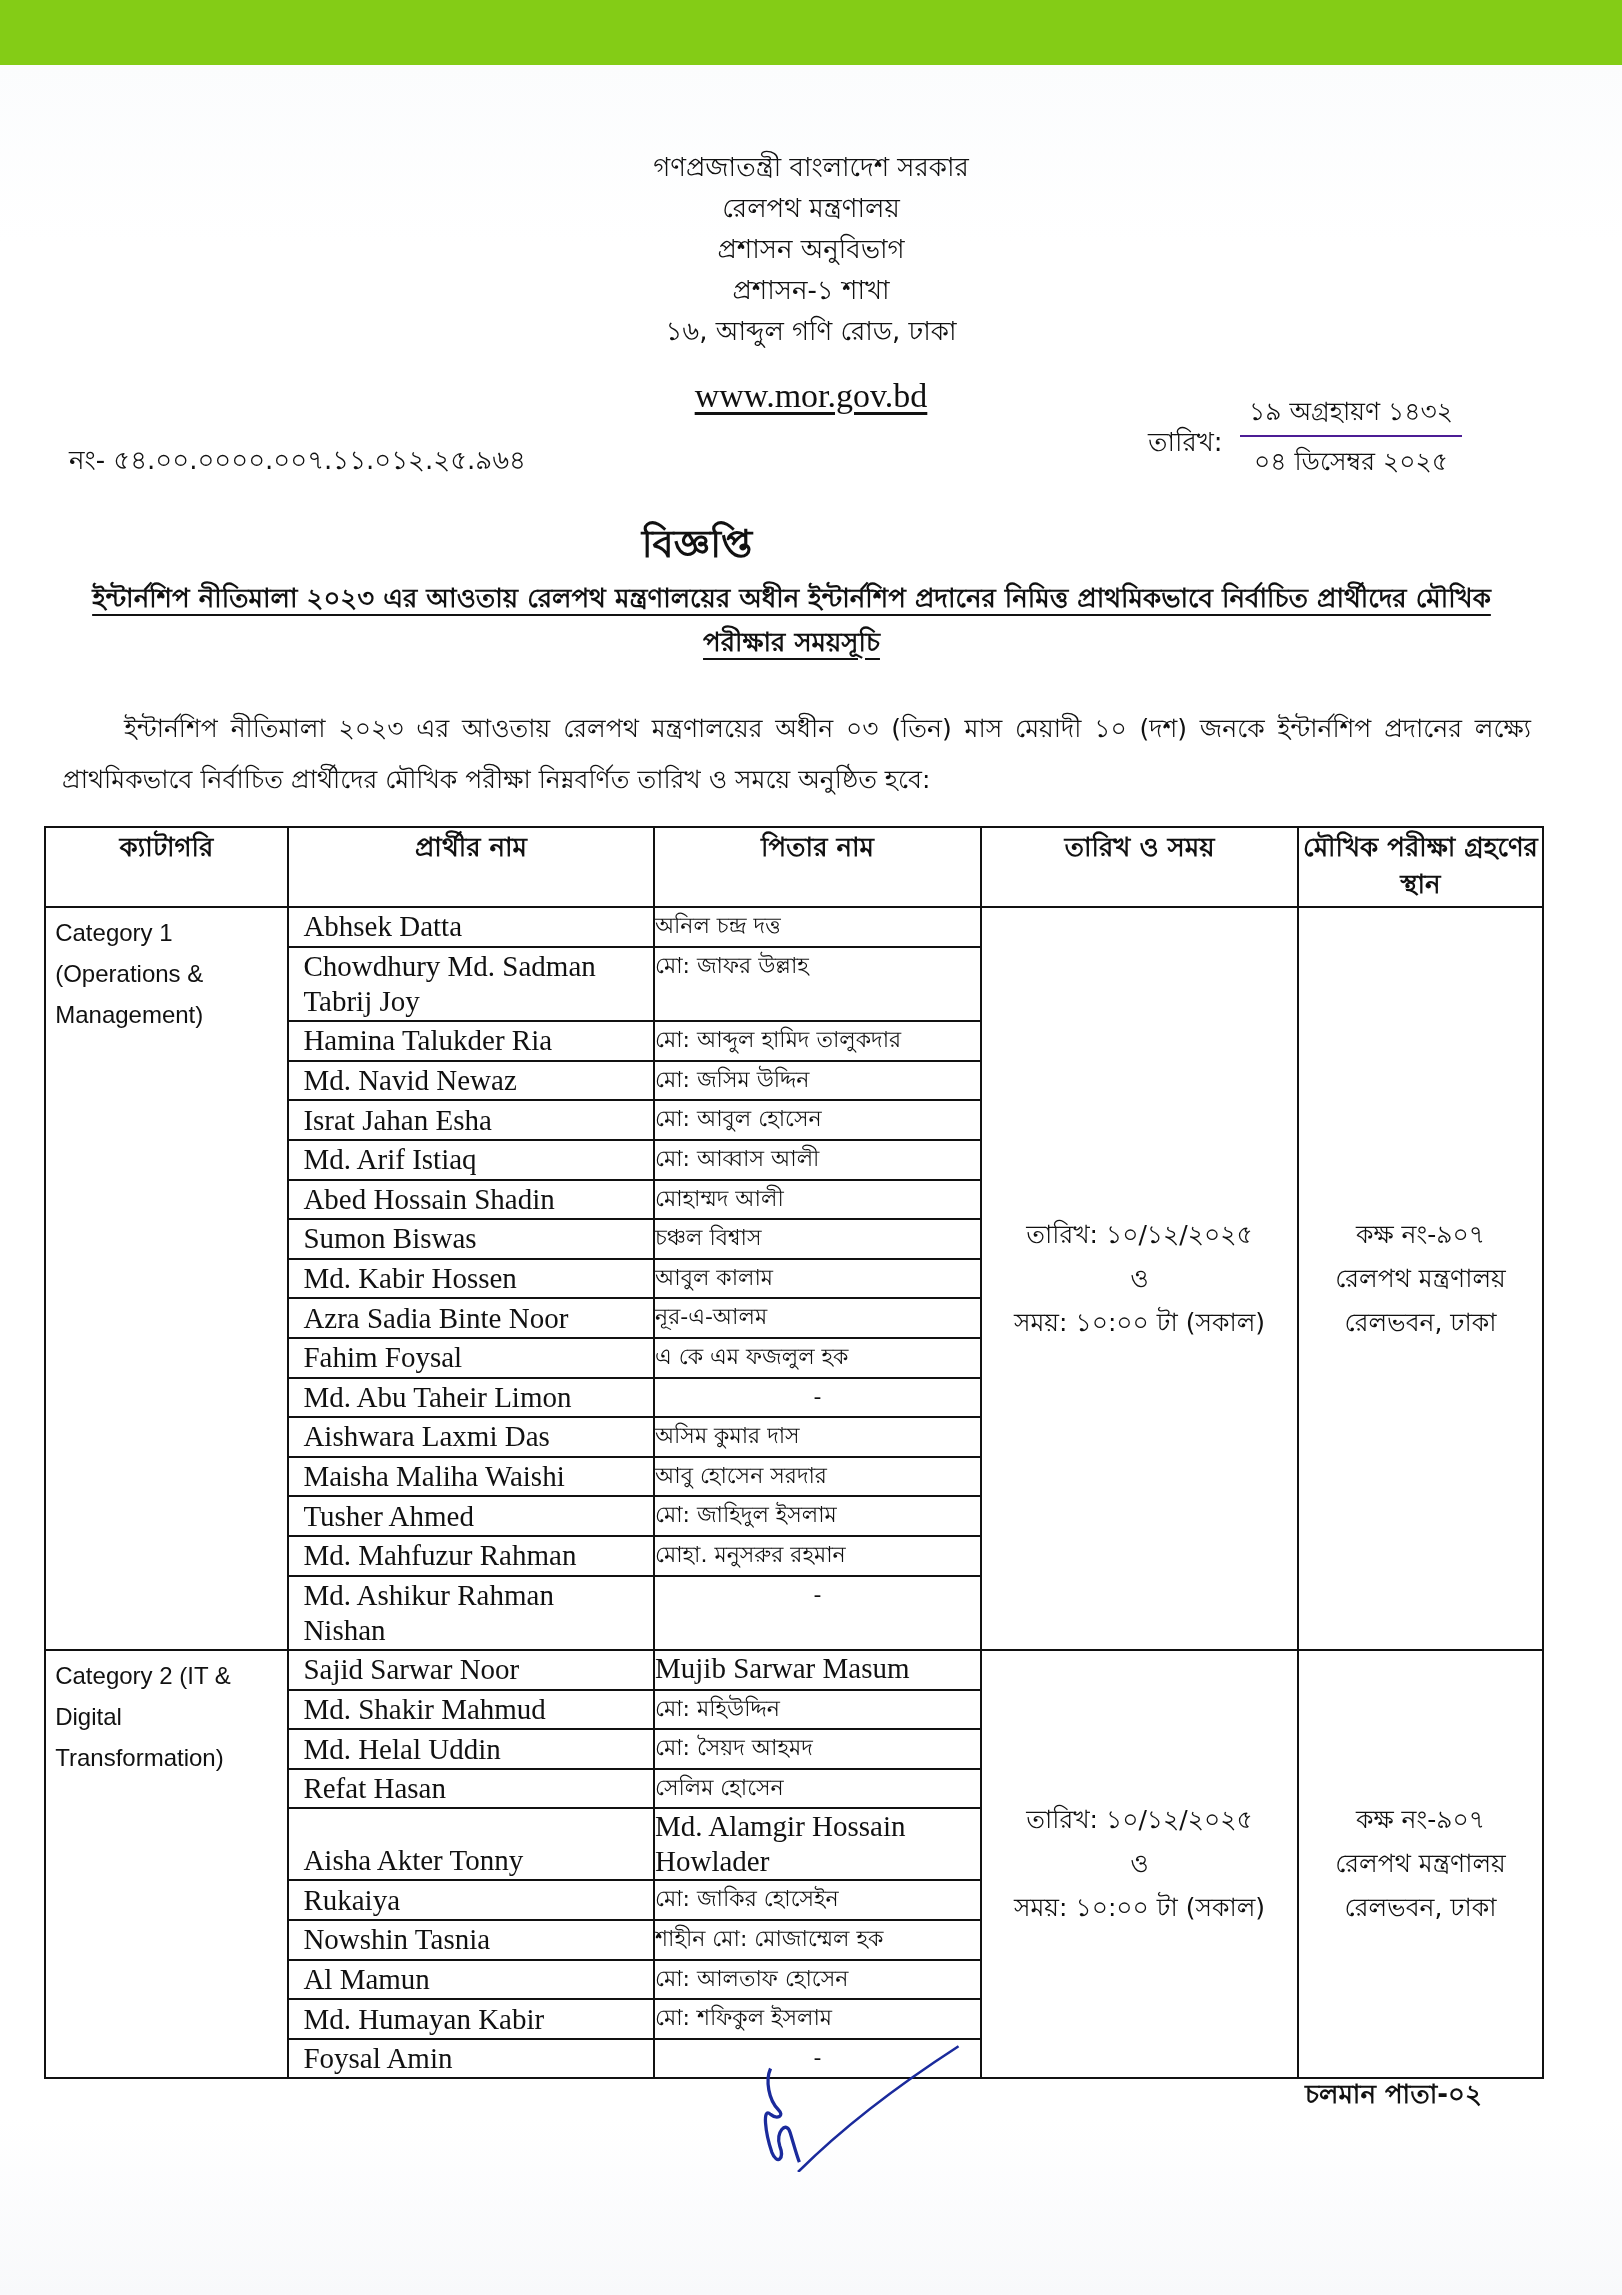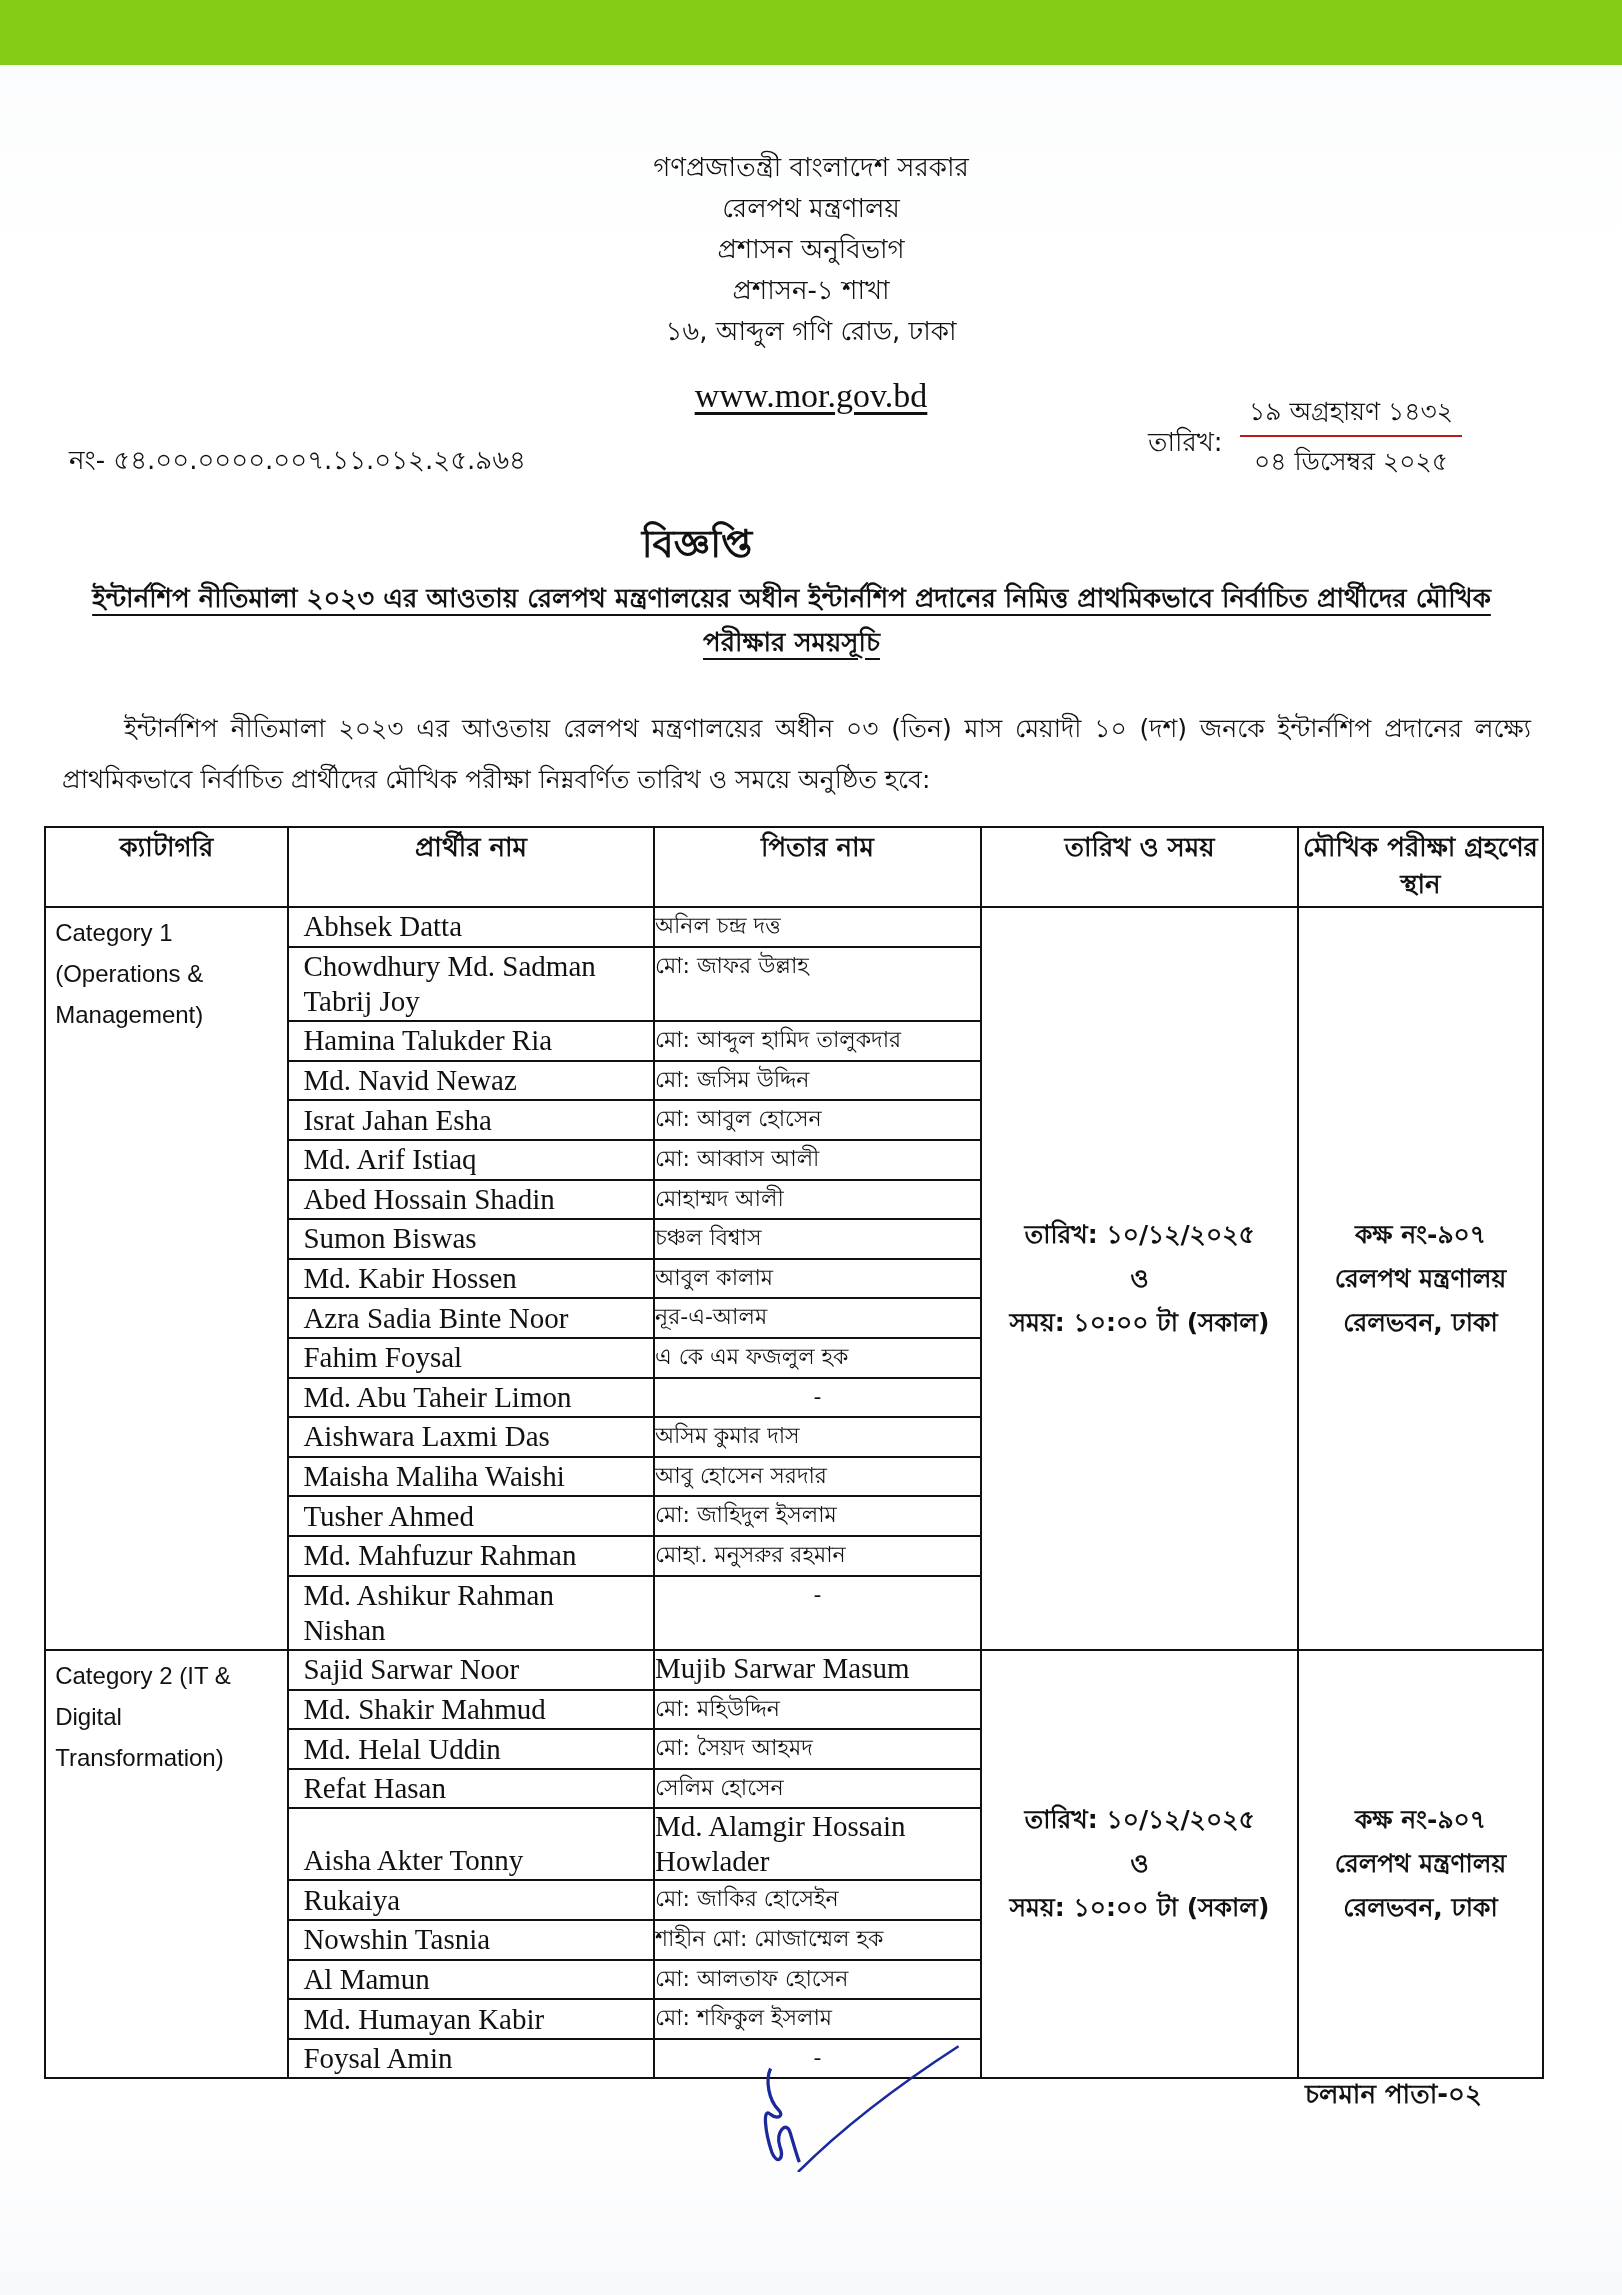--- a/index.html
+++ b/index.html
@@ -9,21 +9,21 @@
     .scan-shade { position: absolute; left: 0; right: 0; top: 65px; height: 2230px;
                   background: linear-gradient(#fbfcfd, #ffffff 8%, #ffffff 92%, #f8f9fb); }
     .letterhead { position: absolute; left: 0; width: 1622px; top: 147px; text-align: center; }
     .lh-line { font-size: 26px; line-height: 41px; height: 41px; }
     .lh-web { font-family: "Liberation Serif", serif; font-size: 34px; line-height: 50px;
               text-decoration: underline; text-underline-offset: 5.2px; display: inline-block; margin-top: 19px; text-align: center; }
     .ref-no { position: absolute; left: 69px; top: 440px; font-size: 26px; }
     .date-block { position: absolute; left: 1148px; top: 393px; width: 366px; height: 98px; }
     .date-label { position: absolute; left: 0; top: 29px; font-size: 26px; }
     .date-stack { position: absolute; left: 92px; top: 0; width: 222px; text-align: center; }
-    .date-bn { font-size: 25px; line-height: 38px; border-bottom: 2px solid #b91c1c; padding-bottom: 3.9px; }
+    .date-bn { font-size: 25px; line-height: 38px; border-bottom: 2px solid #4c1d95; padding-bottom: 3.9px; }
     .date-en { font-size: 25px; line-height: 38px; padding-top: 6.5px; }
     .notice-title { position: absolute; left: 0; width: 1394px; top: 514px; text-align: center;
                     font-size: 38px; font-weight: bold; }
     .subject { position: absolute; left: 59px; width: 1465px; top: 576px; text-align: center;
                font-size: 26px; font-weight: bold; line-height: 44px; text-decoration: underline;
                text-underline-offset: 6.5px; }
     .body-para { position: absolute; left: 62px; width: 1469px; top: 703px; font-size: 25px;
                  line-height: 51px; text-indent: 62px; text-align: justify; }
     .notice-table { position: absolute; left: 44px; top: 826px; width: 1499px;
                     border-collapse: collapse; table-layout: fixed; }
@@ -32,21 +32,21 @@
                        line-height: 37px; padding-top: 1px; }
     .col-cat { width: 243px; } .col-name { width: 366px; } .col-father { width: 327px; }
     .col-date { width: 317px; } .col-venue { width: 245px; }
     .cat-cell { font-family: Liberation Sans, sans-serif; font-size: 24px; line-height: 41px;
                 padding: 3.9px 9.2px !important; }
     .name-cell { font-family: "Liberation Serif", serif; font-size: 29px; line-height: 35px;
                  padding: 1.3px 14.4px !important; }
     .father-cell { font-size: 22px; line-height: 35px; padding: 0 0 !important; }
     .father-cell.en { font-family: "Liberation Serif", serif; font-size: 29px; }
     .father-cell.dash { text-align: center; }
-    .merged { vertical-align: middle !important; text-align: center; font-size: 25px; line-height: 44px; font-weight: bold; }
+    .merged { vertical-align: middle !important; text-align: center; font-size: 25px; line-height: 44px; }
     .merged .stack { display: block; }
     .h1 { height: 35px; } .h2 { height: 71px; }
     .continued { position: absolute; left: 1305px; top: 2074px; font-size: 26px; font-weight: bold; }
     .signature { position: absolute; left: 739px; top: 2041px; width: 236px; height: 131px; }
   </style>
 </head>
 <body>
 
 <div class="page">
   <div class="scan-shade"></div>

